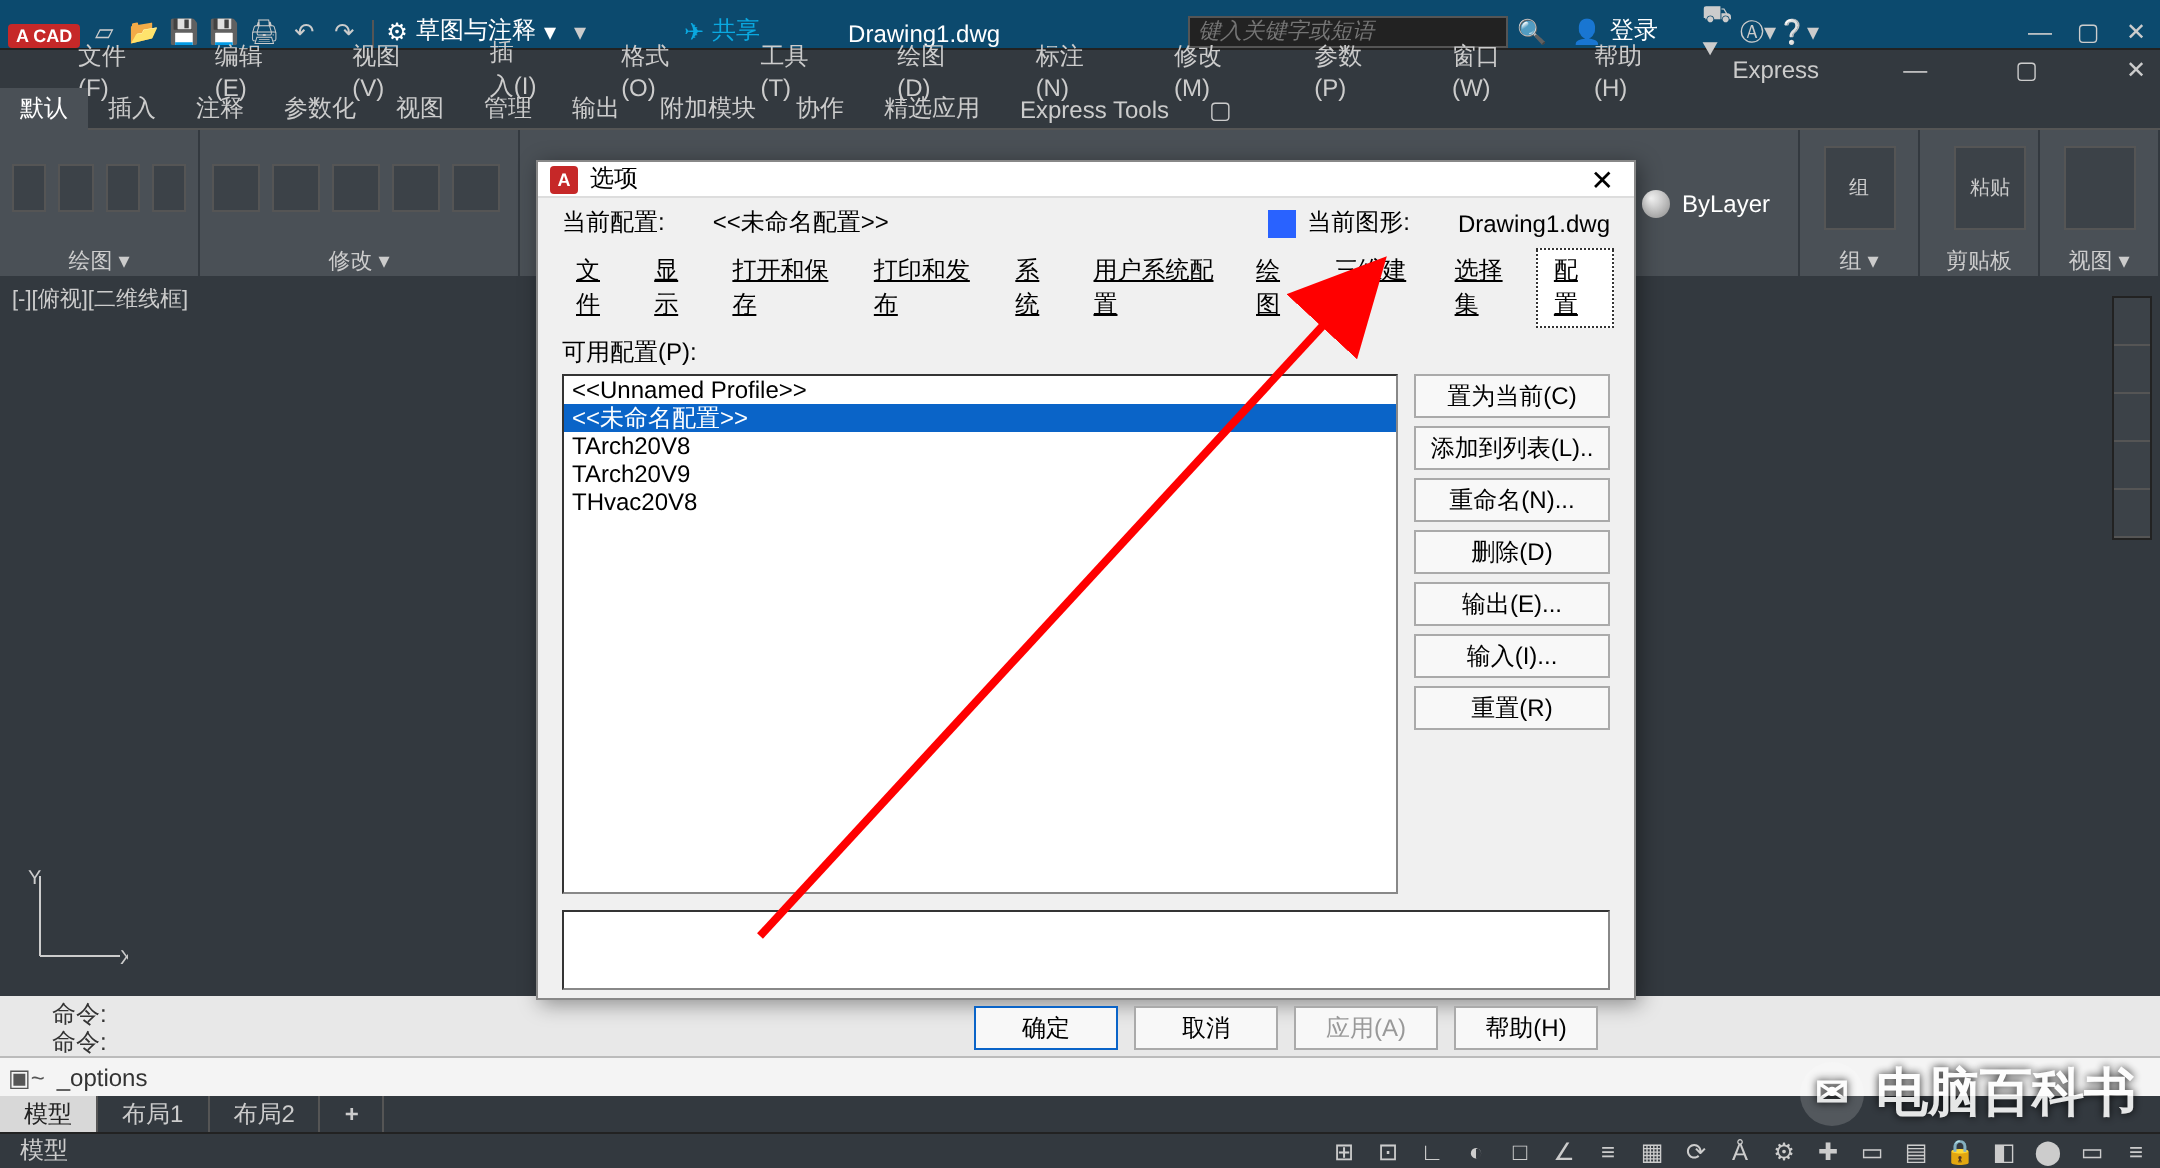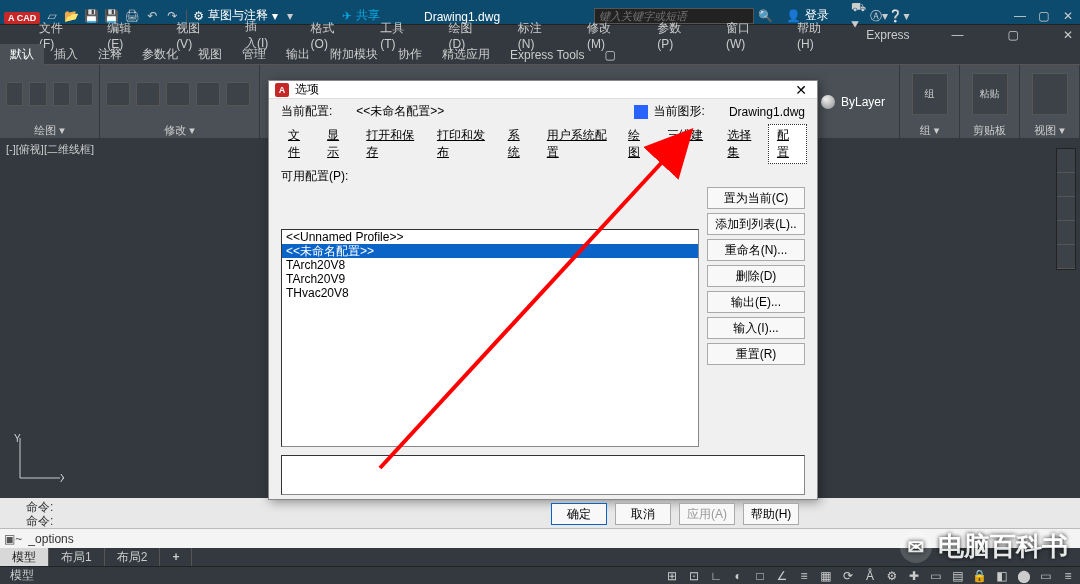--- a/index.html
+++ b/index.html
@@ -65,28 +65,28 @@
   .dialog-title-icon { width: 14px; height: 14px; background: #c62828; color: #fff; font-size: 9px; font-weight: bold; display: flex; align-items: center; justify-content: center; margin-right: 6px; border-radius: 2px; }
   .dialog-close { margin-left: auto; cursor: pointer; font-size: 14px; padding: 0 4px; }
   .dialog-header { padding: 4px 12px; font-family: SimSun, monospace; font-size: 12px; display: flex; align-items: center; }
   .dialog-header .drawing-icon { width: 14px; height: 14px; background: #2962ff; margin-right: 6px; }
   .dialog-tabs { display: flex; padding: 0 10px; font-family: SimSun, monospace; font-size: 12px; text-decoration: underline; }
   .dialog-tab { padding: 2px 8px; cursor: pointer; border: 1px solid transparent; }
   .dialog-tab.active { border: 1px dotted #333; background: #fff; }
   .dialog-body { flex: 1; padding: 4px 12px 8px 12px; font-family: SimSun, monospace; font-size: 12px; display: flex; flex-direction: column; }
   .profiles-label { margin-bottom: 2px; }
   .profile-list { flex: 0 0 260px; display: flex; gap: 8px; }
-  .listbox { flex: 1; background: #fff; border: 1px inset #888; overflow: auto; margin-top: 42px; }
+  .listbox { flex: 1; background: #fff; border: 1px inset #888; overflow: auto; }
   .listbox-item { padding: 0px 4px; cursor: pointer; white-space: nowrap; line-height: 14px; }
   .listbox-item.selected { background: #0a64c8; color: #fff; }
   .profile-buttons { width: 98px; display: flex; flex-direction: column; gap: 4px; }
   .profile-buttons button { height: 22px; font-size: 12px; cursor: pointer; background: #f8f8f8; border: 1px solid #aaa; }
   .dialog-textarea { margin-top: 8px; height: 40px; background: #fff; border: 1px inset #888; }
   .dialog-footer { height: 36px; display: flex; align-items: center; justify-content: flex-end; gap: 8px; padding: 0 18px; }
-  .dialog-footer button { width: 56px; height: 22px; font-size: 12px; cursor: pointer; background: #f8f8f8; border: 1px solid #aaa; }
+  .dialog-footer button { width: 72px; height: 22px; font-size: 12px; cursor: pointer; background: #f8f8f8; border: 1px solid #aaa; }
   .dialog-footer button.primary { border: 1px solid #0a64c8; }
   .dialog-footer button:disabled { color: #999; }
   
   
   .arrow-svg { position: absolute; top: 128px; left: 340px; z-index: 101; pointer-events: none; }
   
   
   .watermark { position: absolute; bottom: 20px; right: 12px; color: #fff; font-size: 26px; font-weight: bold; opacity: 0.88; display: flex; align-items: center; gap: 6px; z-index: 200; text-shadow: 0 0 4px #000; }
   .wechat-icon { width: 32px; height: 32px; border-radius: 50%; background: rgba(255,255,255,0.18); display: flex; align-items: center; justify-content: center; font-size: 20px; }
 </style>
@@ -185,21 +185,21 @@
   </div>
   <div class="ribbon-panel" style="width:60px">
     <div class="ribbon-row" style="justify-content:center">
       <div class="ribbon-btn-lg">
           <span>组</span>
         </div>
     </div>
     <div class="ribbon-panel-title">组 ▾</div>
   </div>
   <div class="ribbon-panel" style="width:60px">
-    <div class="ribbon-row" style="justify-content:center">
+    <div class="ribbon-row" style="justify-content:flex-end">
       <div class="ribbon-btn-lg">
           <span>粘贴</span>
         </div>
     </div>
     <div class="ribbon-panel-title">剪贴板</div>
   </div>
   <div class="ribbon-panel" style="width:60px">
     <div class="ribbon-row" style="justify-content:center">
       <div class="ribbon-btn-lg"></div>
     </div>

